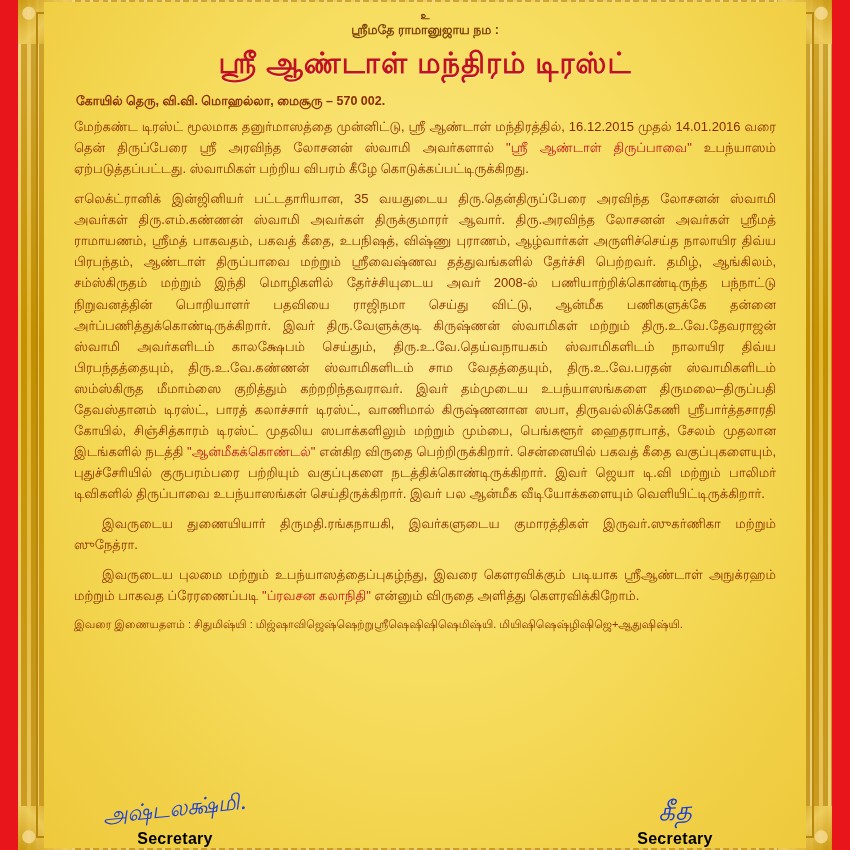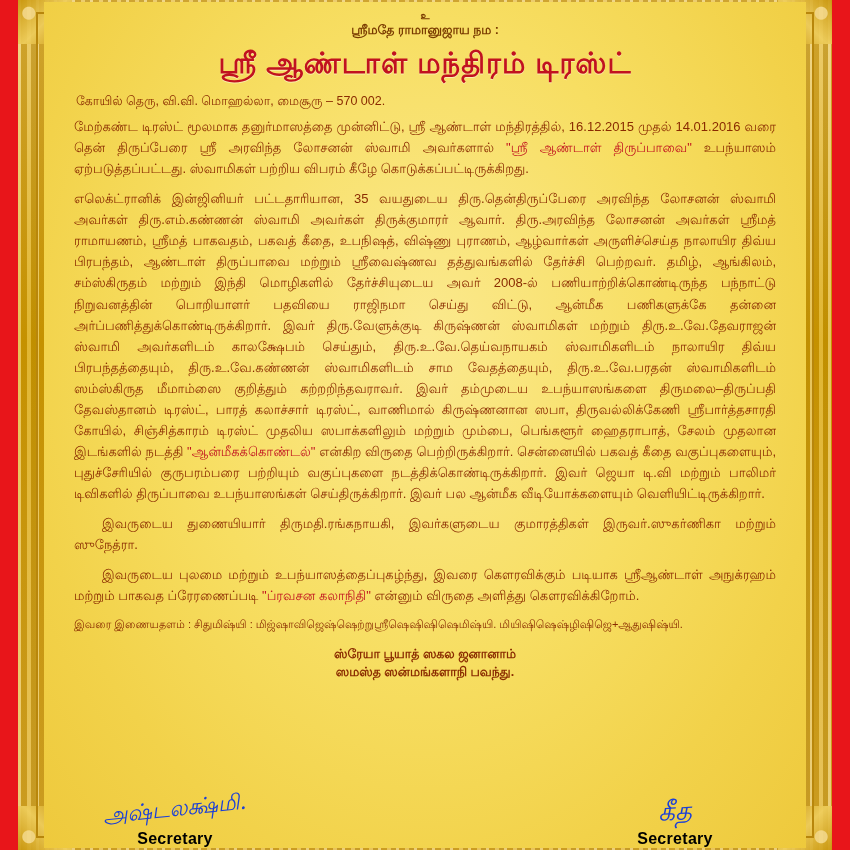--- a/index.html
+++ b/index.html
@@ -76,21 +76,21 @@
     font-size: 29px;
     font-weight: bold;
     letter-spacing: 1px;
     margin: 8px 0 10px 0;
     text-shadow: 0 1px 0 rgba(255,255,255,0.45);
   }
 
   .address {
     color: #8a2b00;
     font-size: 12.5px;
-    font-weight: normal;
+    font-weight: bold;
     margin: 0 0 6px 2px;
   }
 
   .body-text {
     color: #8a2b00;
     font-size: 13px;
     line-height: 1.62;
     text-align: justify;
     font-weight: normal;
     margin: 0 0 9px 0;
@@ -198,24 +198,20 @@
         <div class="body-text"><span>மேற்கண்ட டிரஸ்ட் மூலமாக தனுர்மாஸத்தை முன்னிட்டு, ஸ்ரீ ஆண்டாள் மந்திரத்தில், 16.12.2015 முதல் 14.01.2016 வரை தென் திருப்பேரை ஸ்ரீ அரவிந்த லோசனன் ஸ்வாமி அவர்களால் </span><span class="hl-red">"ஸ்ரீ ஆண்டாள் திருப்பாவை"</span><span> உபந்யாஸம் ஏற்படுத்தப்பட்டது. ஸ்வாமிகள் பற்றிய விபரம் கீழே கொடுக்கப்பட்டிருக்கிறது.</span></div>
         <div class="body-text"><span>எலெக்ட்ரானிக் இன்ஜினியர் பட்டதாரியான, 35 வயதுடைய திரு.தென்திருப்பேரை அரவிந்த லோசனன் ஸ்வாமி அவர்கள் திரு.எம்.கண்ணன் ஸ்வாமி அவர்கள் திருக்குமாரர் ஆவார். திரு.அரவிந்த லோசனன் அவர்கள் ஸ்ரீமத் ராமாயணம், ஸ்ரீமத் பாகவதம், பகவத் கீதை, உபநிஷத், விஷ்ணு புராணம், ஆழ்வார்கள் அருளிச்செய்த நாலாயிர திவ்ய பிரபந்தம், ஆண்டாள் திருப்பாவை மற்றும் ஸ்ரீவைஷ்ணவ தத்துவங்களில் தேர்ச்சி பெற்றவர். தமிழ், ஆங்கிலம், சம்ஸ்கிருதம் மற்றும் இந்தி மொழிகளில் தேர்ச்சியுடைய அவர் 2008-ல் பணியாற்றிக்கொண்டிருந்த பந்நாட்டு நிறுவனத்தின் பொறியாளர் பதவியை ராஜிநமா செய்து விட்டு, ஆன்மீக பணிகளுக்கே தன்னை அர்ப்பணித்துக்கொண்டிருக்கிறார். இவர் திரு.வேளுக்குடி கிருஷ்ணன் ஸ்வாமிகள் மற்றும் திரு.உ.வே.தேவராஜன் ஸ்வாமி அவர்களிடம் காலக்ஷேபம் செய்தும், திரு.உ.வே.தெய்வநாயகம் ஸ்வாமிகளிடம் நாலாயிர திவ்ய பிரபந்தத்தையும், திரு.உ.வே.கண்ணன் ஸ்வாமிகளிடம் சாம வேதத்தையும், திரு.உ.வே.பரதன் ஸ்வாமிகளிடம் ஸம்ஸ்கிருத மீமாம்ஸை குறித்தும் கற்றறிந்தவராவர். இவர் தம்முடைய உபந்யாஸங்களை திருமலை–திருப்பதி தேவஸ்தானம் டிரஸ்ட், பாரத் கலாச்சார் டிரஸ்ட், வாணிமால் கிருஷ்ணனான ஸபா, திருவல்லிக்கேணி ஸ்ரீபார்த்தசாரதி கோயில், சிஞ்சித்காரம் டிரஸ்ட் முதலிய ஸபாக்களிலும் மற்றும் மும்பை, பெங்களூர் ஹைதராபாத், சேலம் முதலான இடங்களில் நடத்தி </span><span class="hl-red">"ஆன்மீகக்கொண்டல்"</span><span> என்கிற விருதை பெற்றிருக்கிறார். சென்னையில் பகவத் கீதை வகுப்புகளையும், புதுச்சேரியில் குருபரம்பரை பற்றியும் வகுப்புகளை நடத்திக்கொண்டிருக்கிறார். இவர் ஜெயா டி.வி மற்றும் பாலிமர் டிவிகளில் திருப்பாவை உபந்யாஸங்கள் செய்திருக்கிறார். இவர் பல ஆன்மீக வீடியோக்களையும் வெளியிட்டிருக்கிறார்.</span></div>
         <div class="body-text indent"><span>இவருடைய துணையியார் திருமதி.ரங்கநாயகி, இவர்களுடைய குமாரத்திகள் இருவர்.ஸுகர்ணிகா மற்றும் ஸுநேத்ரா.</span></div>
         <div class="body-text indent"><span>இவருடைய புலமை மற்றும் உபந்யாஸத்தைப்புகழ்ந்து, இவரை கௌரவிக்கும் படியாக ஸ்ரீஆண்டாள் அநுக்ரஹம் மற்றும் பாகவத ப்ரேரணைப்படி </span><span class="hl-red">"ப்ரவசன கலாநிதி"</span><span> என்னும் விருதை அளித்து கௌரவிக்கிறோம்.</span></div>
       </div>
 
     <div class="contact">
       <div>இவரை இணையதளம் : சிதுமிஷ்யி : மிஜ்ஷாவிஜெஷ்ஷெற்றுஸ்ரீஷெஷிஷிஷெமிஷ்யி. மியிஷிஷெஷ்ழிஷிஜெ+ஆதுஷிஷ்யி.</div>
     </div>
 
-    <div class="closing">
-      <div>ஸ்ரேயா பூயாத் ஸகல ஜனானாம்</div>
-      <div>ஸமஸ்த ஸன்மங்களாநி பவந்து.</div>
-    </div>
 
   </div>
 
   <div class="sign-row">
     <div class="sign-block">
       <div class="sign-mark">அஷ்டலக்ஷ்மி.</div>
       <div class="sign-label">Secretary</div>
     </div>
     <div class="sign-block">
       <div class="sign-mark right">கீத</div>

